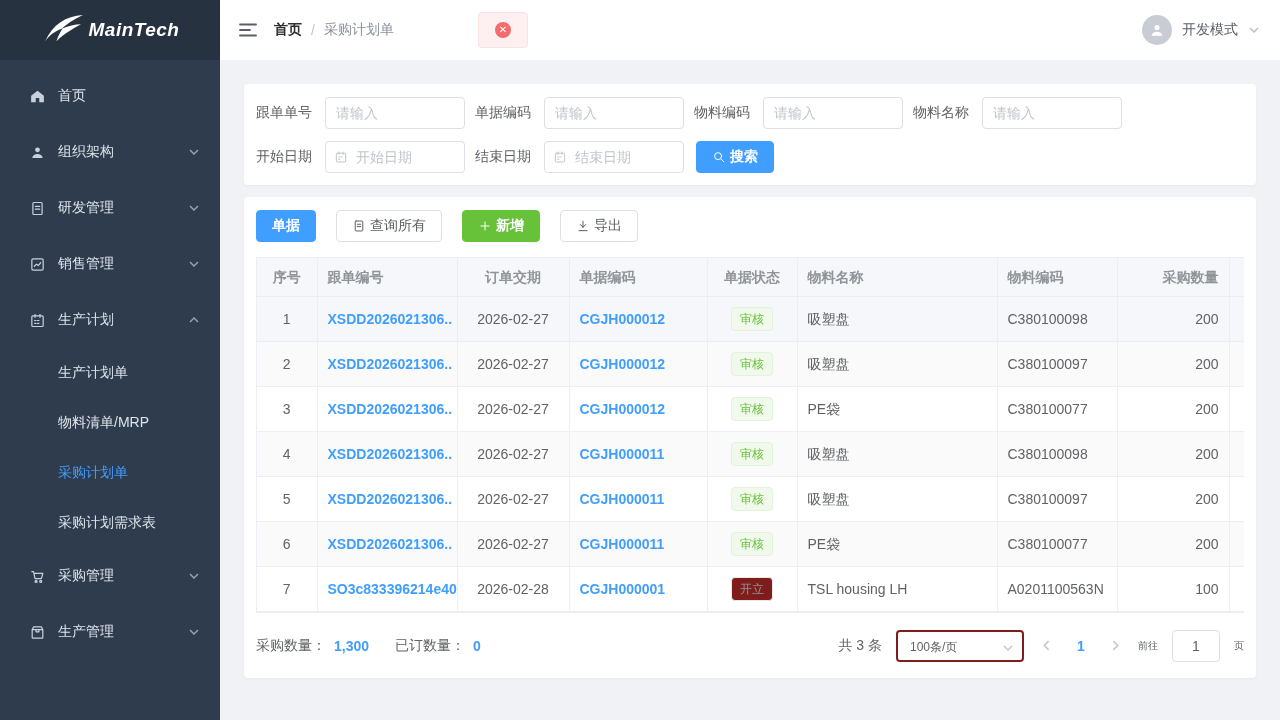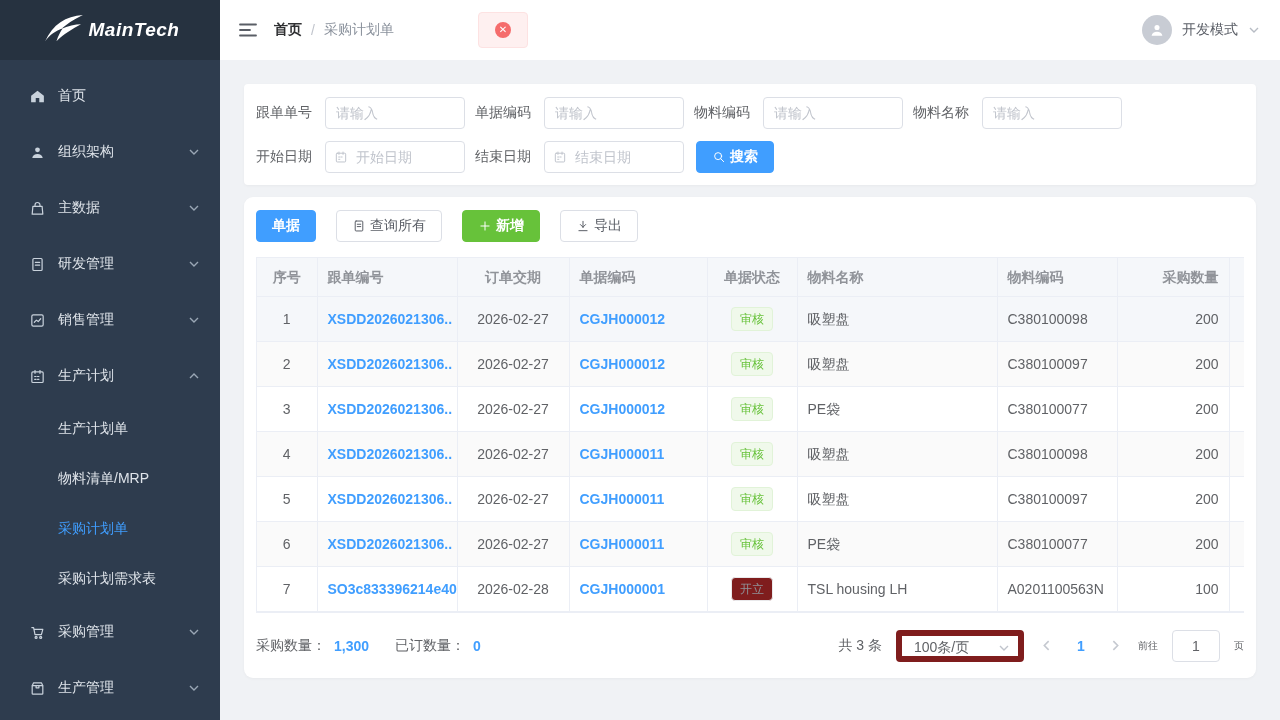--- a/index.html
+++ b/index.html
@@ -60,42 +60,42 @@
   .f-cal-icon { position:absolute; left:9px; top:50%; transform:translateY(-50%); color:#c0c4cc; display:flex; pointer-events:none; }
   .f-cal-icon svg { width:14px; height:14px; }
   .btn { height:32px; border-radius:4px; border:1px solid #dcdfe6; background:#fff; color:#5a5e66; font-size:14px;
     display:inline-flex; align-items:center; justify-content:center; gap:4px; padding:0 15px; cursor:pointer; font-family:inherit; white-space:nowrap; }
   .btn svg { width:14px; height:14px; }
   .btn.primary { background:#409eff; border-color:#409eff; color:#fff; font-weight:bold; }
   .btn.success { background:#67c23a; border-color:#67c23a; color:#fff; font-weight:bold; }
   .search-btn { margin-left:2px; }
 
   
-  .table-panel { padding:13px 12px 16px;border-radius:9px; }
+  .table-panel { padding:13px 12px 16px; }
   .toolbar { display:flex; align-items:center; gap:20px; margin-bottom:15px; }
   .table-wrap { border:1px solid #ebeef5; border-right:none; overflow:hidden; }
   table { border-collapse:collapse; table-layout:fixed; width:1052px; }
   th, td { border-right:1px solid #ebeef5; border-bottom:1px solid #ebeef5; padding:10px 10px; font-size:14px; line-height:20px; }
   th { background:#f5f7fa; color:#909399; font-weight:bold; height:38px; padding:8px 10px; white-space:nowrap; overflow:hidden; }
   td { color:#606266; background:#fff; word-break:break-all; }
   tr.r-first td { background:#f5f7fa; }
   tr.r-stripe td { background:#fafafa; }
   td.nowrap { white-space:nowrap; overflow:hidden; }
   .cell-link { color:#409eff; font-weight:bold; cursor:pointer; }
   .badge { display:inline-block; font-size:12px; line-height:1; padding:5px 8px; border-radius:4px; }
   .badge.success { color:#67c23a; background:#f0f9eb; border:1px solid #e1f3d8; }
   .badge.info { color:#909399; background:#7f1d1d; border:1px solid #e9e9eb; }
 
   .table-footer { display:flex; align-items:center; margin-top:17px; }
   .sum-label { font-size:14px; color:#606266; }
   .sum-value { font-size:14px; color:#409eff; font-weight:bold; margin:0 26px 0 8px; }
   .pager { margin-left:auto; display:flex; align-items:center; gap:14px; }
   .pager-total { font-size:14px; color:#606266; }
-  .page-size { width:128px; height:32px; border:6px solid #7f1d1d; border-radius:4px; display:flex; align-items:center;
-    padding:4px 8px 0 12px; font-size:14px; color:#606266; cursor:pointer; }
+  .page-size { width:128px; height:32px; border:2px solid #7f1d1d; border-radius:4px; display:flex; align-items:center;
+    padding:4px 8px 0 12px; font-size:12px; color:#606266; cursor:pointer; }
   .page-size .ps-chev { margin-left:auto; color:#c0c4cc; display:flex; }
   .page-size svg { width:12px; height:12px; }
   .pg-arrow { color:#c5c9d0; display:flex; cursor:pointer; padding:0 2px; }
   .pg-arrow svg { width:13px; height:13px; }
   .pg-num { min-width:24px; text-align:center; font-size:14px; color:#409eff; font-weight:bold; cursor:pointer; }
   .goto-label, .goto-unit { font-size:10px; color:#606266; }
   .goto-input { width:48px; height:32px; border:1px solid #dcdfe6; border-radius:4px; text-align:center; font-size:14px;
     color:#606266; font-family:inherit; outline:none; }
 </style>
 </head>
@@ -120,34 +120,20 @@
     <span class="mi-label">首页</span>
 
   </div>
         <div class="menu-item">
     <span class="mi-icon">
             <svg viewBox="0 0 24 24" fill="currentColor">
               <path d="M12 4.8a3.4 3.4 0 1 1 0 6.8 3.4 3.4 0 0 1 0-6.8zM4.6 19.6c.5-3.7 3.6-5.5 7.4-5.5s6.9 1.8 7.4 5.5z"></path>
             </svg>
           </span>
     <span class="mi-label">组织架构</span>
-    <span class="mi-chev down">
-            <svg viewBox="0 0 12 12" fill="none">
-              <path d="M2 4l4 4 4-4" stroke="currentColor" stroke-width="1.4"></path>
-            </svg>
-          </span>
-  </div>
-        <div class="menu-item">
-    <span class="mi-icon">
-            <svg viewBox="0 0 24 24" fill="none" stroke="currentColor" stroke-width="1.7" stroke-linejoin="round" stroke-linecap="round">
-              <path d="M8.5 9V7a3.5 3.5 0 0 1 7 0v2"></path>
-              <path d="M5.5 9h13l1 11h-15z"></path>
-            </svg>
-          </span>
-    <span class="mi-label">主数据</span>
     <span class="mi-chev down">
             <svg viewBox="0 0 12 12" fill="none">
               <path d="M2 4l4 4 4-4" stroke="currentColor" stroke-width="1.4"></path>
             </svg>
           </span>
   </div>
         <div class="menu-item">
     <span class="mi-icon">
             <svg viewBox="0 0 24 24" fill="none" stroke="currentColor" stroke-width="1.7" stroke-linejoin="round" stroke-linecap="round">
               <rect x="5.5" y="3.5" width="13" height="17" rx="1.5"></rect>

